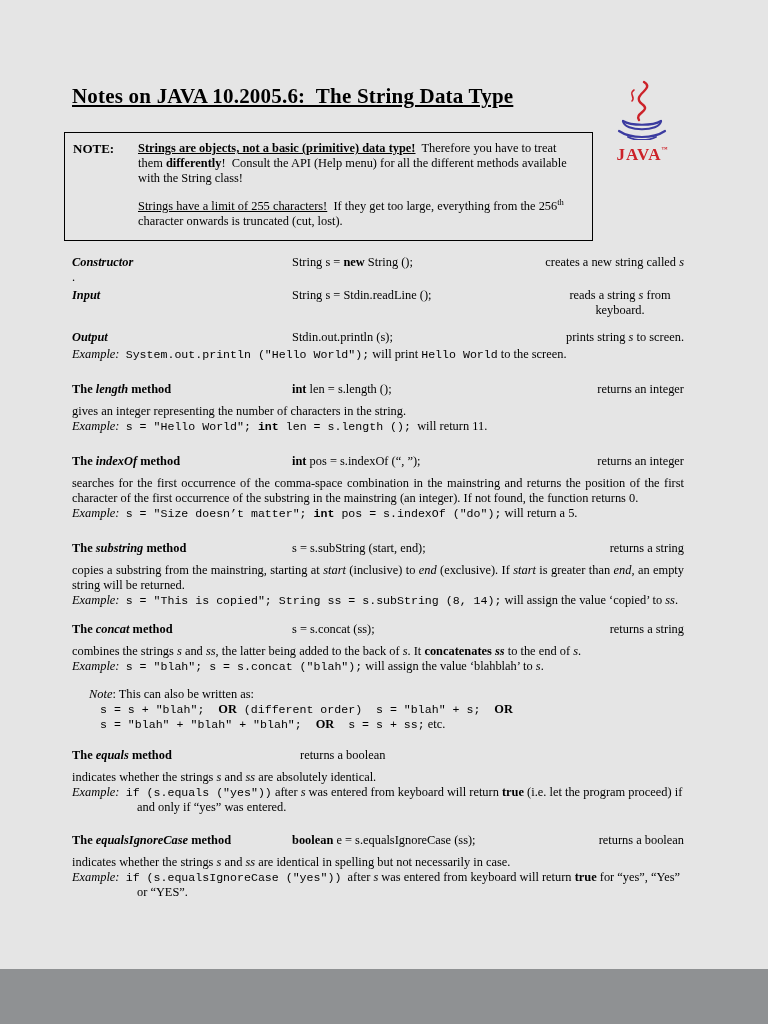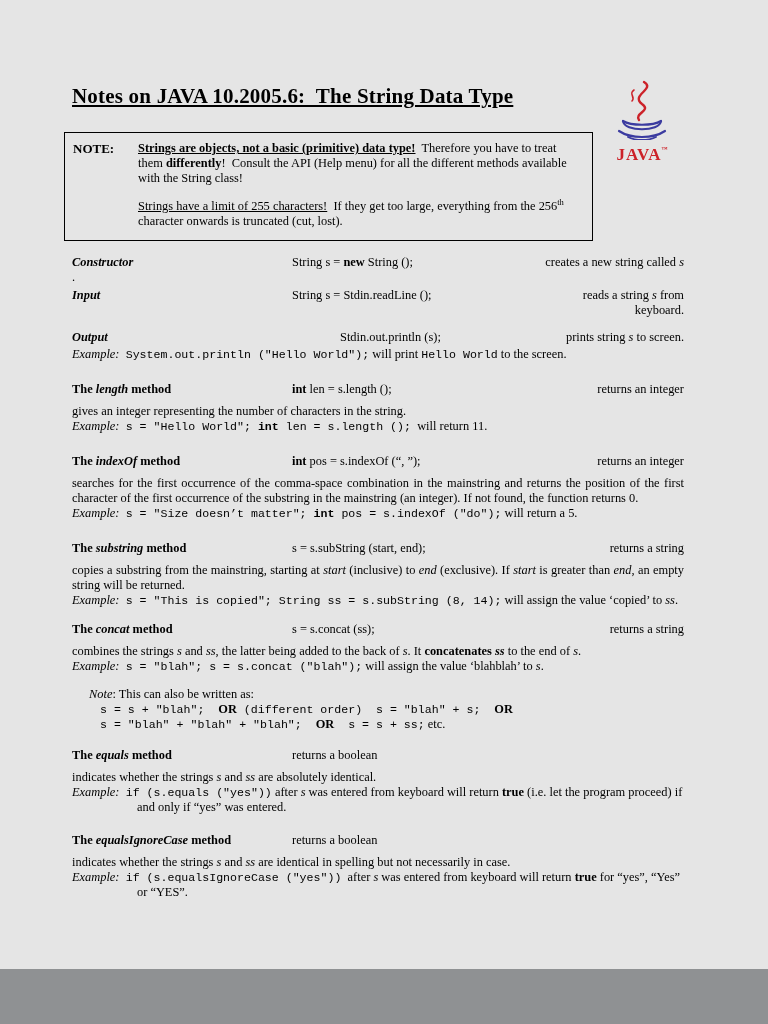--- a/index.html
+++ b/index.html
@@ -14,27 +14,27 @@
   .note-label{width:65px;flex-shrink:0;font-weight:bold;font-size:13px;}
   .note-body{flex:1;}
   .note-body p{margin:0;}
   .note-body .gap{margin-top:13px;}
   .pre{white-space:pre-wrap;}
   .mono, span.mono{font-family:"Liberation Mono","DejaVu Sans Mono",monospace;font-size:11.6px;}
   .sup{font-size:8.5px;vertical-align:super;line-height:0;}
   .mrow{display:flex;align-items:flex-start;}
   .mlabel{width:220px;flex-shrink:0;}
   .mcode{flex:1;white-space:nowrap;}
-  .mret{margin-left:0;text-align:right;flex-shrink:0;max-width:178px;}
+  .mret{margin-left:8px;text-align:center;flex-shrink:0;max-width:178px;}
   .mret.narrow{max-width:128px;}
   .mt14{margin-top:14px;}
   .mt16{margin-top:16px;}
   .mt18{margin-top:18px;}
   .mt20{margin-top:20px;}
-  .mt12{margin-top:12px;gap:48px;}
+  .mt12{margin-top:12px;}
   .mt3{margin-top:3px;}
   .mt2{margin-top:2px;}
   .dot-line{margin:0;}
   .para{margin:7px 0 0 0;}
   .just{text-align:justify;}
   .example{margin:0;padding-left:65px;text-indent:-65px;}
   .example.mt2{margin-top:2px;}
   .note-intro{margin:13px 0 0 0;}
   .note-code{margin:0 0 0 28px;}
 </style>
@@ -123,19 +123,20 @@
 
     <div class="mrow mt16">
       <div class="mlabel"><span style="font-weight: bold;">The </span><span style="font-weight: bold; font-style: italic;">equals</span><span style="font-weight: bold;"> method</span></div>
       <div class="mret"><span>returns a boolean</span></div>
     </div>
     <p class="para"><span>indicates whether the strings </span><span style="font-style: italic;">s</span><span> and </span><span style="font-style: italic;">ss</span><span> are absolutely identical.</span></p>
     <p class="example pre"><span style="font-style: italic;">Example:</span><span>  </span><span class="mono">if (s.equals ("yes"))</span><span> after </span><span style="font-style: italic;">s</span><span> was entered from keyboard will return </span><span style="font-weight: bold;">true</span><span> (i.e. let the program proceed) if and only if “yes” was entered.</span></p>
 
     <div class="mrow mt18">
       <div class="mlabel"><span style="font-weight: bold;">The </span><span style="font-weight: bold; font-style: italic;">equalsIgnoreCase</span><span style="font-weight: bold;"> method</span></div>
+      <div class="mcode"><span style="font-weight: bold;">boolean</span><span> e = s.equalsIgnoreCase (ss);</span></div>
       <div class="mret"><span>returns a boolean</span></div>
     </div>
     <p class="para"><span>indicates whether the strings </span><span style="font-style: italic;">s</span><span> and </span><span style="font-style: italic;">ss</span><span> are identical in spelling but not necessarily in case.</span></p>
     <p class="example pre"><span style="font-style: italic;">Example:</span><span>  </span><span class="mono">if (s.equalsIgnoreCase ("yes"))</span><span>  after </span><span style="font-style: italic;">s</span><span> was entered from keyboard will return </span><span style="font-weight: bold;">true</span><span> for “yes”, “Yes” or “YES”.</span></p>
 
   </div>
 </div>
 
 </body></html>

